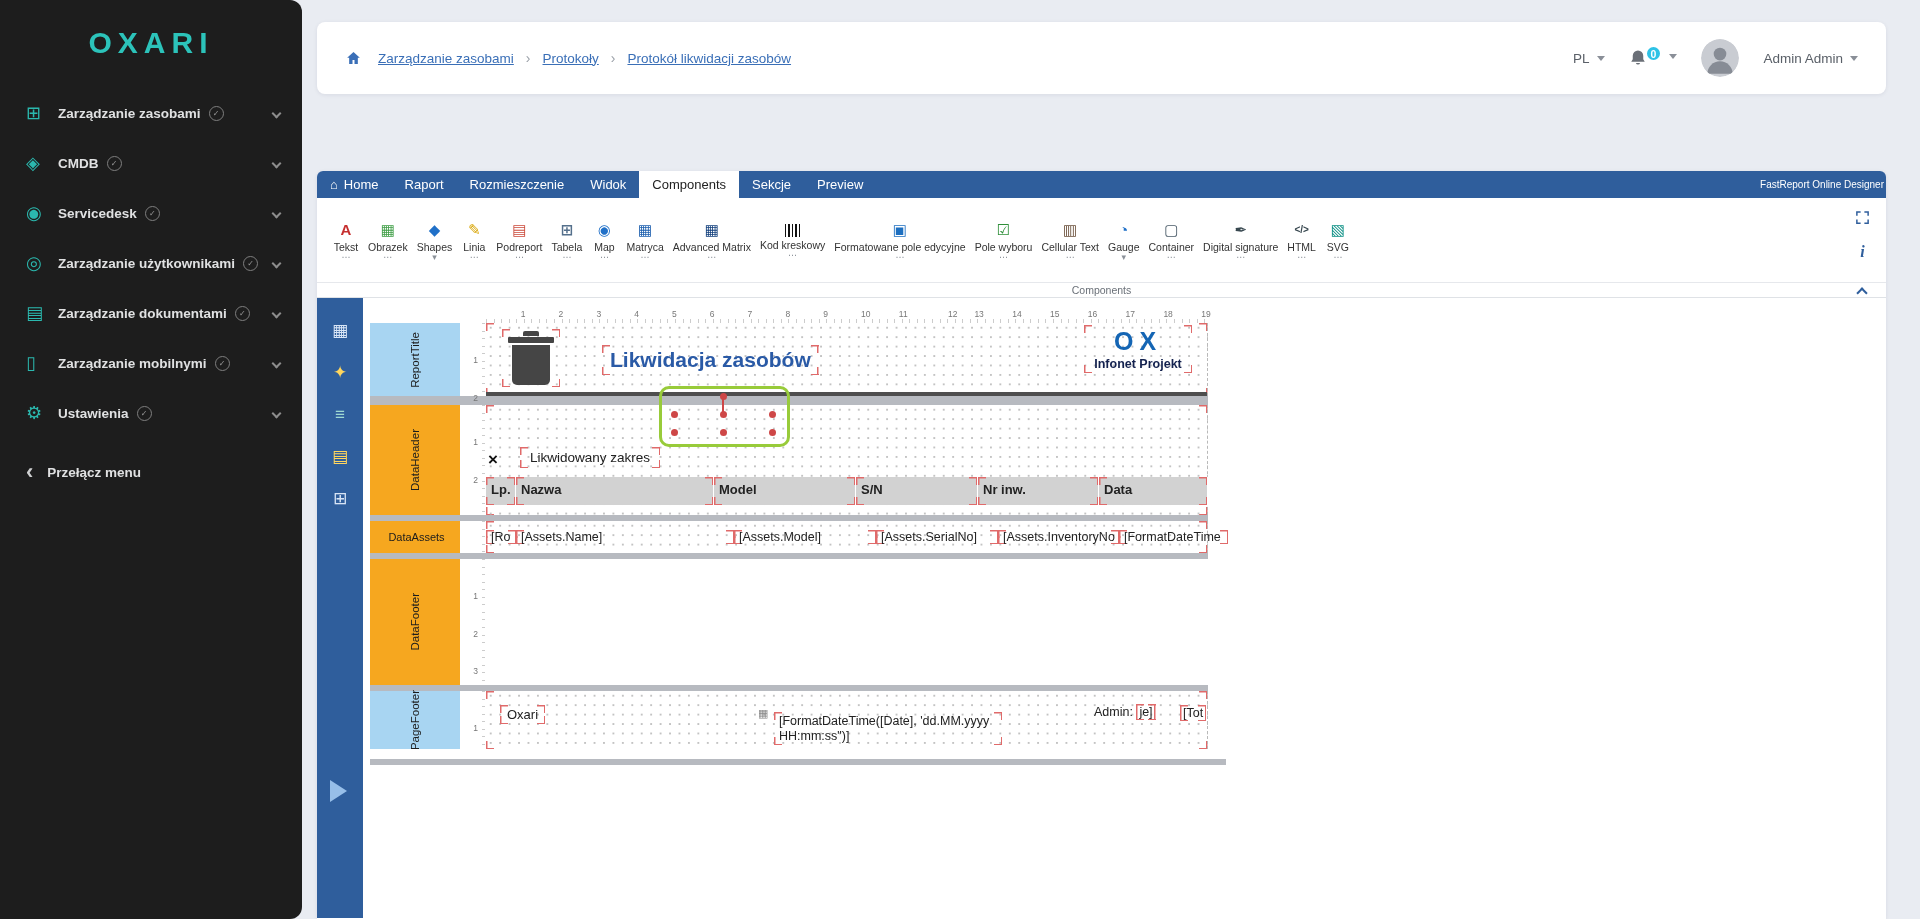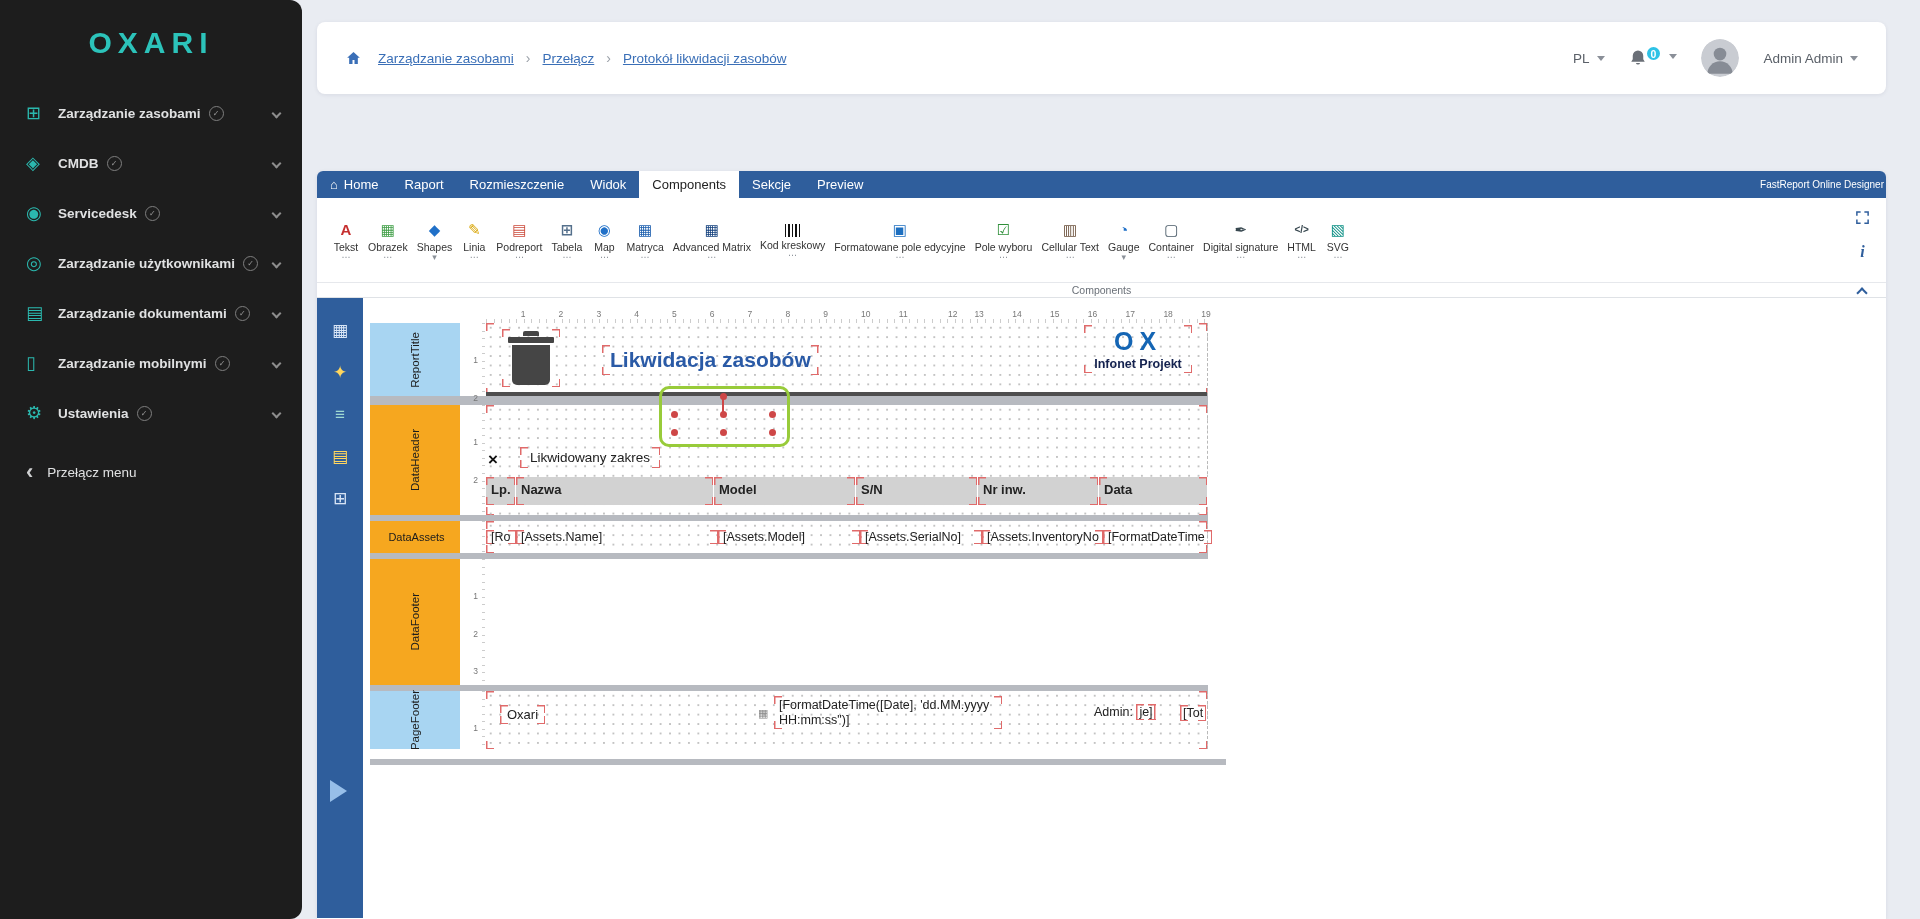--- a/index.html
+++ b/index.html
@@ -10,21 +10,21 @@
   .sidebar{position:absolute;left:0;top:0;width:302px;height:919px;background:#1d1d1d;border-radius:0 12px 12px 0;z-index:10}
   .logo{margin-top:26px;text-align:center;font-size:30px;font-weight:700;letter-spacing:6px;color:#2cc3ba}
   .menu{margin-top:28px}
   .s-item{display:flex;align-items:center;height:50px;padding:0 22px 0 26px;cursor:pointer}
   .s-ic{width:30px;font-size:18px;color:#2bb8ae;flex:none}
   .s-lb{font-size:13.5px;font-weight:700;color:#e0e1e2;margin-left:2px;white-space:nowrap}
   .s-badge{margin-left:8px;width:15px;height:15px;border:1.5px solid #7e7e7e;border-radius:50%;color:#9a9a9a;font-size:8px;display:flex;align-items:center;justify-content:center;flex:none}
   .chev{margin-left:auto;width:7px;height:7px;border-right:2px solid #8d8d8d;border-bottom:2px solid #8d8d8d;transform:rotate(45deg);flex:none}
   .toggle{display:flex;align-items:center;margin-top:12px;padding:0 26px;height:44px;cursor:pointer}
   .toggle-ic{color:#cfd0d1;font-size:22px;margin-right:14px;font-weight:700;line-height:1}
-  .toggle-lb{font-size:13.5px;font-weight:400;color:#e0e1e2}
+  .toggle-lb{font-size:13.5px;font-weight:700;color:#e0e1e2}
 
   
   .main{position:absolute;left:317px;top:0;width:1569px}
   .topbar{margin-top:22px;height:72px;background:#fff;border-radius:8px;box-shadow:0 1px 4px rgba(20,30,60,.08);display:flex;align-items:center;padding:0 28px}
   .home-btn{display:flex;margin-right:16px;cursor:pointer}
   #crumbs{display:flex;align-items:center;gap:12px}
   .crumb{font-size:13.5px;color:#3a6fb7;text-decoration:underline;cursor:pointer;white-space:nowrap}
   .crumb-sep{color:#9aa0a8;font-size:14px}
   .top-right{margin-left:auto;display:flex;align-items:center;gap:24px}
   .lang,.user{font-size:13.5px;color:#5a6068;display:flex;align-items:center;cursor:pointer;white-space:nowrap}
@@ -121,21 +121,21 @@
   .seclabel{position:absolute;left:34px;top:42px;font-size:13.5px;color:#222;padding:3px 10px;cursor:pointer;white-space:nowrap}
   .thead{position:absolute;left:0;top:72px;height:28px;display:flex}
   .hcell{background-color:#d2d2d2;font-weight:700;font-size:13px;color:#222;padding:5px 0 0 5px;border-right:1px solid #fff;flex:none;overflow:hidden;white-space:nowrap;cursor:pointer}
   .trow{position:absolute;inset:0;display:flex;align-items:center}
   .rcell{font-size:12.5px;color:#222;padding-left:5px;white-space:nowrap;flex:none;cursor:pointer}
   .df-field{position:absolute;left:408px;top:76px;font-style:italic;font-size:13px;color:#333;padding:2px 5px;cursor:pointer;white-space:nowrap}
   .df-line{position:absolute;left:406px;top:99px;width:310px;height:1px;background:#444}
   .df-sig{position:absolute;left:406px;top:102px;width:310px;text-align:center;font-size:11px;color:#333}
   .pf-left{position:absolute;left:14px;top:14px;font-size:13px;color:#222;padding:2px 7px;cursor:pointer}
   .pf-icon{position:absolute;left:272px;top:16px;font-size:11px;color:#888}
-  .pf-center{position:absolute;left:288px;top:5px;width:228px;height:33px;font-size:12.5px;color:#222;line-height:15px;overflow:hidden;padding:2px 5px;cursor:pointer}
+  .pf-center{position:absolute;left:288px;top:21px;width:228px;height:33px;font-size:12.5px;color:#222;line-height:15px;overflow:hidden;padding:2px 5px;cursor:pointer}
   .pf-page{position:absolute;left:608px;top:14px;font-size:12.5px;color:#222;white-space:nowrap;cursor:pointer}
   .pfv{padding:1px 3px}
   .pf-tot{position:absolute;left:694px;top:14px;font-size:12.5px;color:#222;padding:1px 3px;white-space:nowrap;overflow:hidden;max-width:28px;cursor:pointer}
 
   
   .selection{position:absolute;left:289px;top:63px;width:131px;height:61px;border:3px solid #98cb3a;border-radius:10px;z-index:5}
   .dot{position:absolute;width:7px;height:7px;border-radius:50%;background:#ce4747}
   .sline{position:absolute;left:60px;top:8px;width:1.5px;height:17px;background:#ce4747}
 </style>
 </head>
@@ -197,21 +197,21 @@
 
   <header class="topbar">
     <span class="home-btn">
       <svg width="17" height="16" viewBox="0 0 24 24">
           <path fill="#3a6fb7" d="M12 3l9.5 8.5h-3V21h-5v-6h-3v6h-5v-9.5h-3z"></path>
         </svg>
     </span>
     <nav id="crumbs">
         <a class="crumb">Zarządzanie zasobami</a>
         <span class="crumb-sep">›</span>
-        <a class="crumb">Przełącz</a>
+        <a class="crumb">Protokoły</a>
         <span class="crumb-sep">›</span>
         <a class="crumb">Protokół likwidacji zasobów</a>
       </nav>
     <div class="top-right">
       <span class="lang">
         <span>PL</span>
           <i class="caret"></i>
       </span>
       <span class="bell-group">
         <svg width="18" height="20" viewBox="0 0 24 24">
@@ -438,21 +438,21 @@
             <div class="bsep"></div>
 
             <div class="brow" style="height:32px">
               <div class="blabel orange horiz">
                   <span class="hlabel">DataAssets</span>
                 </div>
               <div class="vruler"></div>
               <div class="bcontent">
                 <div class="trow" id="trow">
                     <div class="rcell obj" style="width:30px">[Ro</div>
-                    <div class="rcell obj" style="width:202px">[Assets.Name]</div>
+                    <div class="rcell obj" style="width:218px">[Assets.Name]</div>
                     <div class="rcell obj" style="width:142px">[Assets.Model]</div>
                     <div class="rcell obj" style="width:122px">[Assets.SerialNo]</div>
                     <div class="rcell obj" style="width:121px">[Assets.InventoryNo</div>
                     <div class="rcell obj" style="width:109px">[FormatDateTime</div>
                   </div>
               </div>
             </div>
             <div class="bsep"></div>
 
             <div class="brow" style="height:126px">

